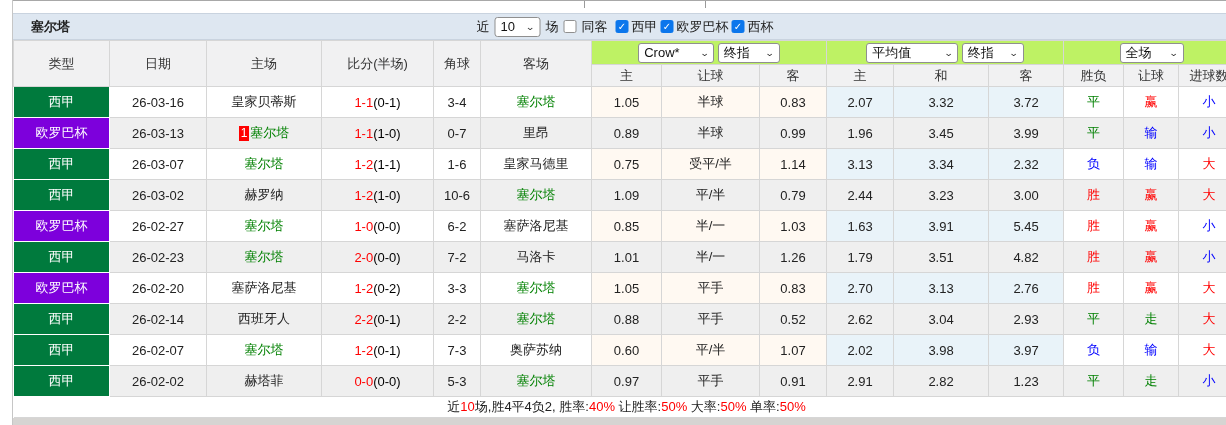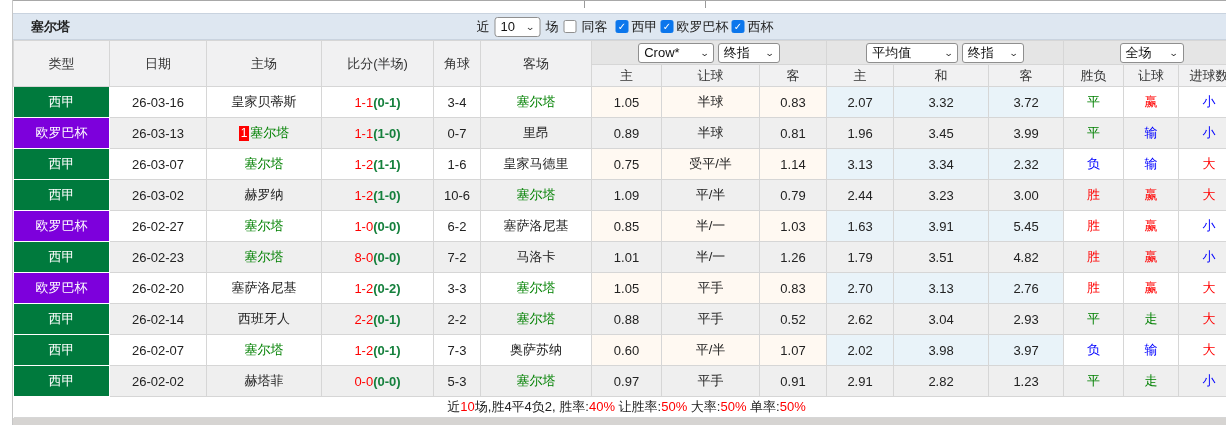--- a/index.html
+++ b/index.html
@@ -23,31 +23,31 @@
   .w46{width:46px;}
   .w76{width:76px;}
   .w62{width:62px;}
   .w92{width:92px;}
   .w64{width:64px;}
   .checkbox{width:13px;height:13px;border:1px solid #8f8f8f;border-radius:2px;background:#fff;display:inline-flex;align-items:center;justify-content:center;font-size:10px;line-height:1;color:#fff;}
   .checkbox.checked{background:var(--accent);border-color:var(--accent);}
   .cb-label{margin-right:3px;}
   table{border-collapse:collapse;table-layout:fixed;width:1226px;font-size:13px;}
   td,th{border:1px solid var(--grid);text-align:center;white-space:nowrap;overflow:hidden;font-weight:normal;color:#333;}
-  thead tr.hdr-a td{height:24px;background:#e5e5e5;}
+  thead tr.hdr-a td{height:24px;background:#bef264;}
   thead tr.hdr-b th{height:22px;background:#f1f1f2;}
   th.hdr-left{background:#f1f1f2;color:#333;}
   tbody td{height:31px;color:#222;}
   tbody tr.even td{background:#efefef;}
   tbody td.league{color:#fff;border-color:#fff;}
   tbody td.c-cream{background:var(--cream);}
   tbody td.c-blue{background:var(--avgblue);}
   .t-red{color:#ff0000;}
   .t-green{color:#008000;}
-  .ht{color:#15803d;font-weight:bold;}
+  .ht{color:#000000;}
   .badge{background:#ff0000;color:#fff;display:inline-block;padding:0 2px;font-size:12px;line-height:15px;margin-right:1px;}
   tr.stats td{height:21px;background:#fff;border-left:none;border-right:none;font-size:13px;}
   .bottom-strip{height:8px;background:#d6d4d2;width:100%;}
 </style>
 </head>
 <body>
 
 <div class="page">
   <div class="top-strip">
     <span class="tick t1"></span>
@@ -161,21 +161,21 @@
         </tr>
         <tr class="even">
           <td class="league" style="background: rgb(125, 0, 220);">欧罗巴杯</td>
           <td>26-03-13</td>
           <td><span class="badge">1</span><span class="t-green">塞尔塔</span></td>
           <td><span class="t-red">1-1</span><span class="ht">(1-0)</span></td>
           <td>0-7</td>
           <td><span>里昂</span></td>
           <td class="c-cream">0.89</td>
           <td class="c-cream">半球</td>
-          <td class="c-cream">0.81</td>
+          <td class="c-cream">0.99</td>
           <td class="c-blue">1.96</td>
           <td class="c-blue">3.45</td>
           <td class="c-blue">3.99</td>
           <td style="color: rgb(0, 128, 0);">平</td>
           <td style="color: rgb(0, 0, 255);">输</td>
           <td style="color: rgb(0, 0, 255);">小</td>
         </tr>
         <tr>
           <td class="league" style="background: rgb(0, 122, 61);">西甲</td>
           <td>26-03-07</td>
@@ -224,21 +224,21 @@
           <td class="c-blue">3.91</td>
           <td class="c-blue">5.45</td>
           <td style="color: rgb(255, 0, 0);">胜</td>
           <td style="color: rgb(255, 0, 0);">赢</td>
           <td style="color: rgb(0, 0, 255);">小</td>
         </tr>
         <tr class="even">
           <td class="league" style="background: rgb(0, 122, 61);">西甲</td>
           <td>26-02-23</td>
           <td><span class="t-green">塞尔塔</span></td>
-          <td><span class="t-red">8-0</span><span class="ht">(0-0)</span></td>
+          <td><span class="t-red">2-0</span><span class="ht">(0-0)</span></td>
           <td>7-2</td>
           <td><span>马洛卡</span></td>
           <td class="c-cream">1.01</td>
           <td class="c-cream">半/一</td>
           <td class="c-cream">1.26</td>
           <td class="c-blue">1.79</td>
           <td class="c-blue">3.51</td>
           <td class="c-blue">4.82</td>
           <td style="color: rgb(255, 0, 0);">胜</td>
           <td style="color: rgb(255, 0, 0);">赢</td>

